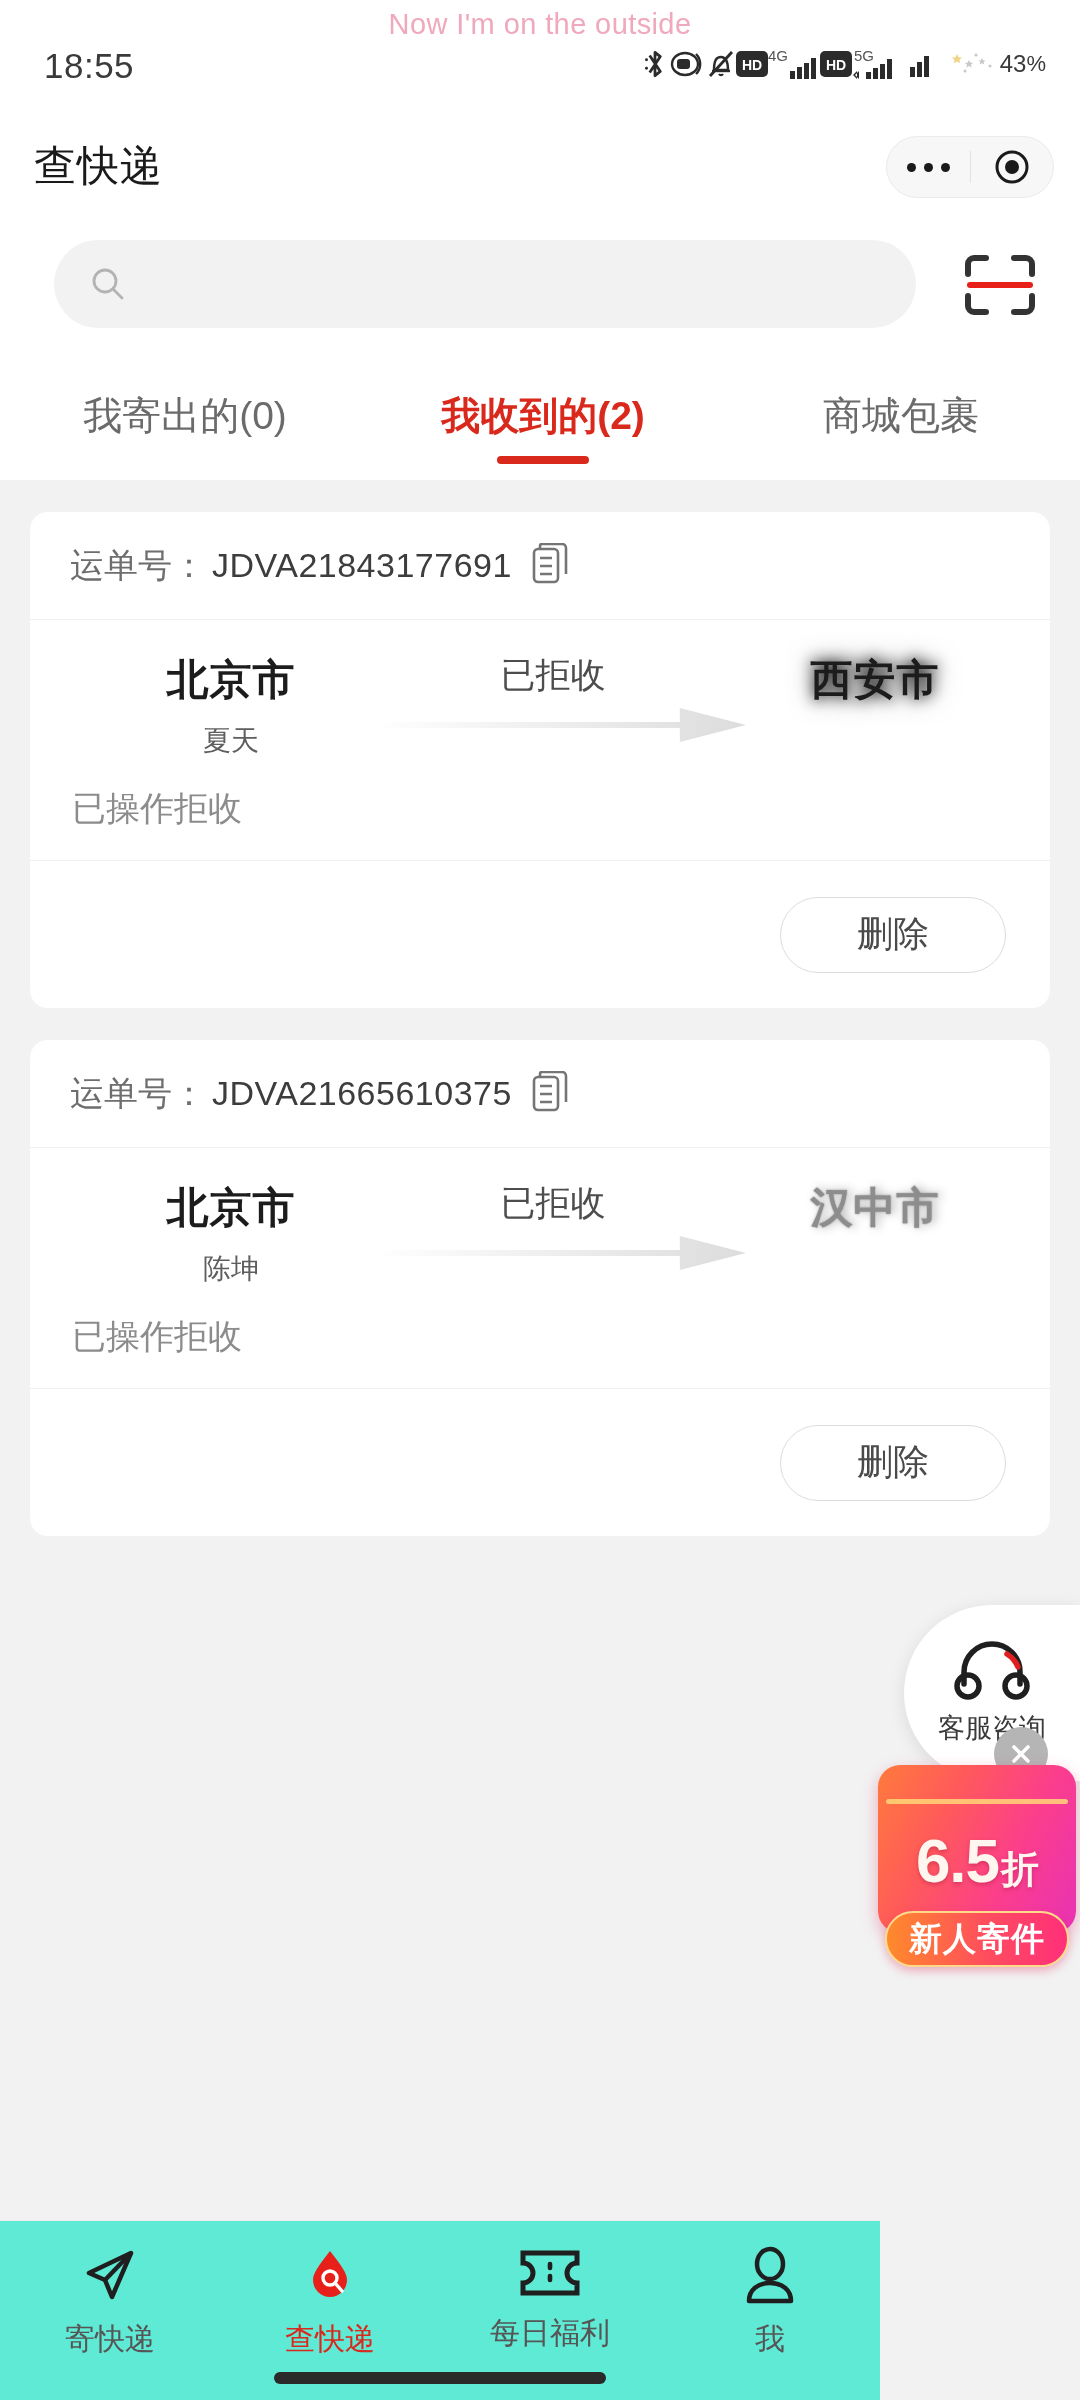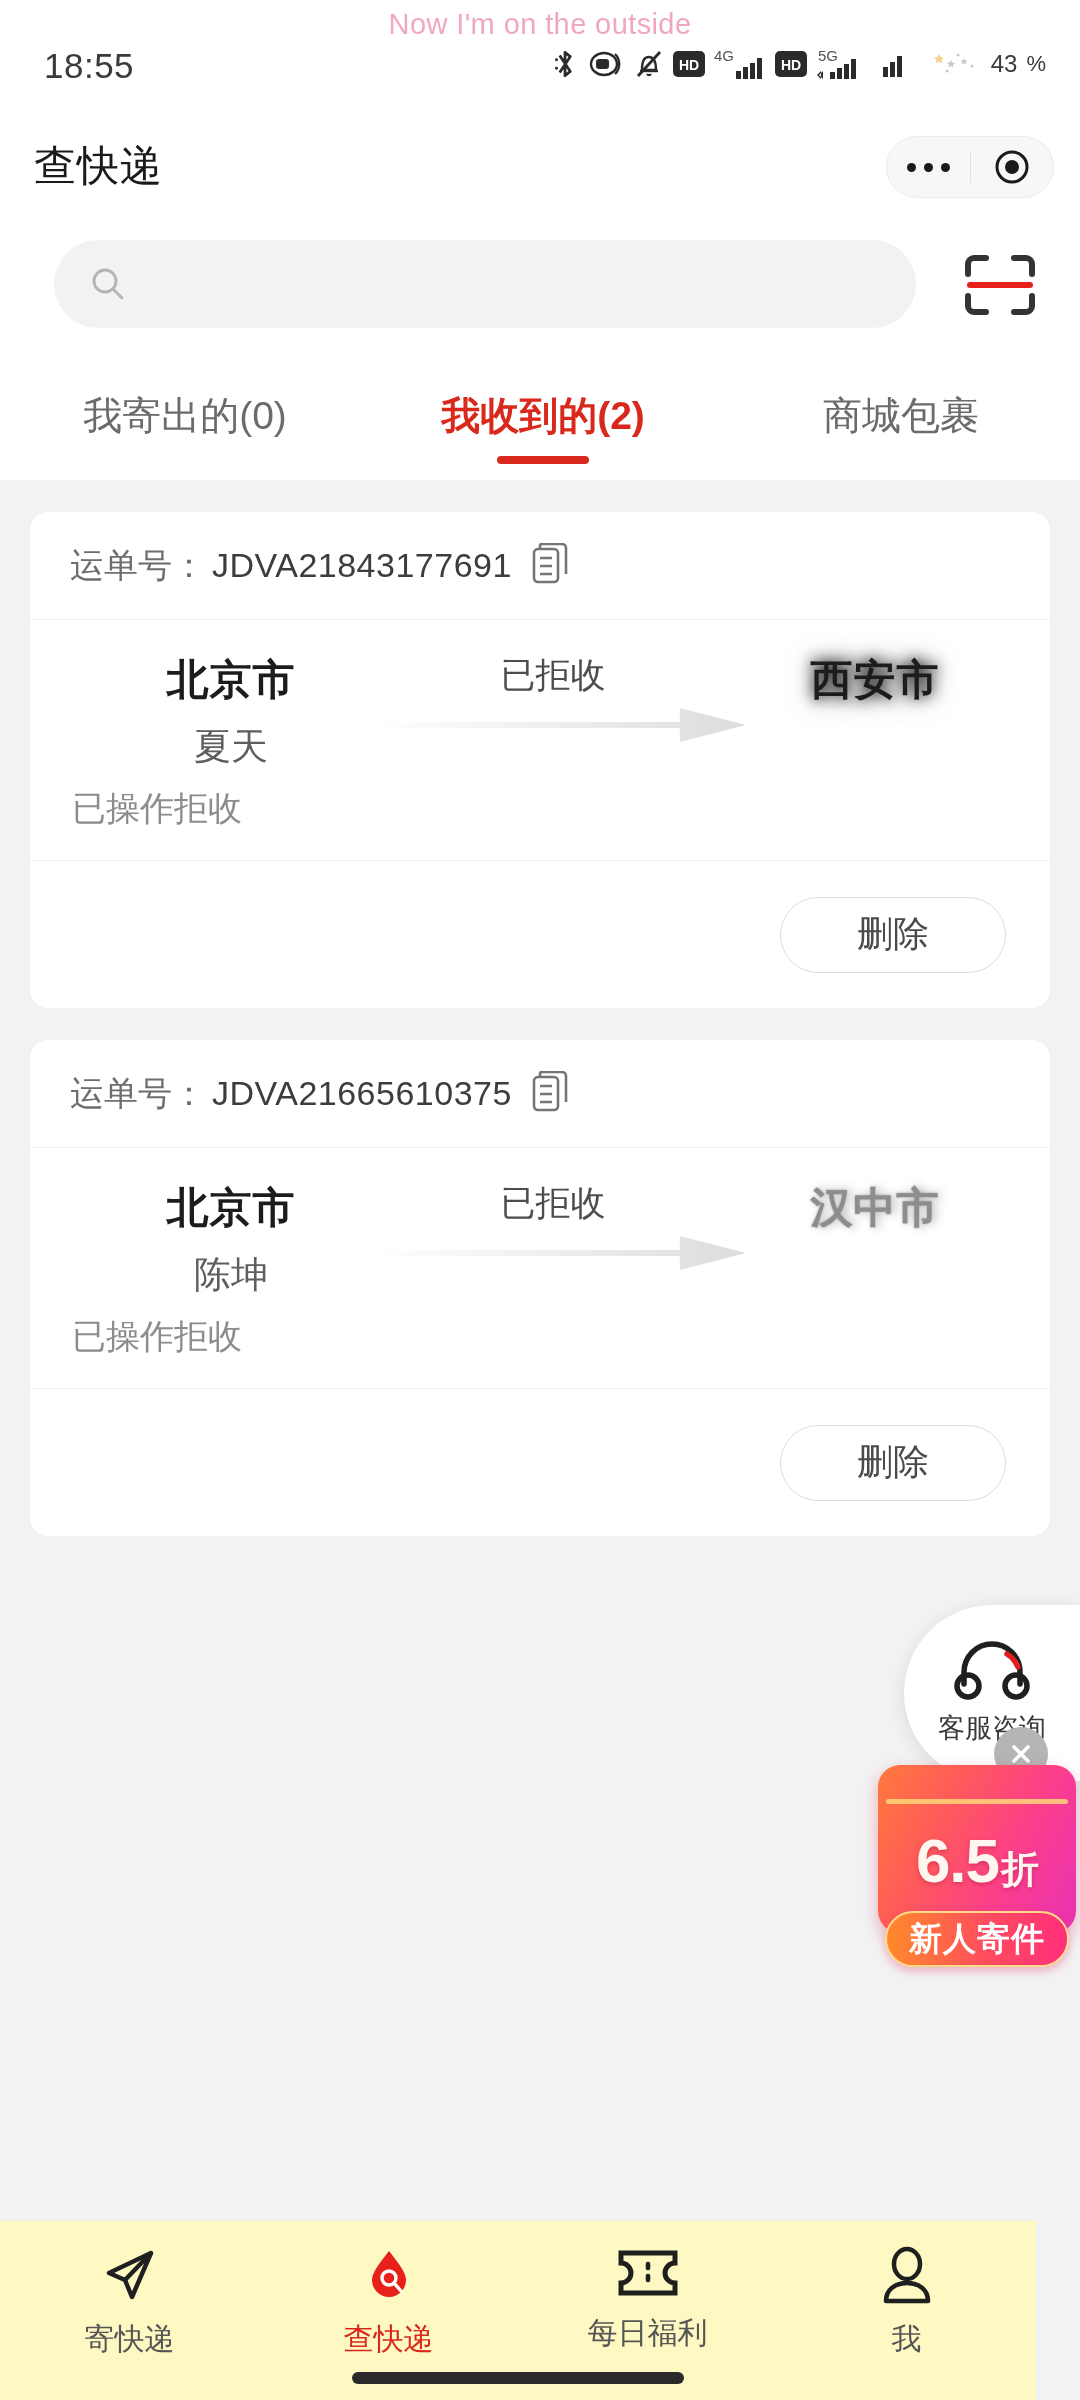--- a/index.html
+++ b/index.html
@@ -19,21 +19,21 @@
   .lyric {
     position: absolute; top: 8px; left: 0; width: 1080px; text-align: center;
     color: #f0a8bc; font-size: 29px; letter-spacing: .4px;
   }
   .sb-time {
     position: absolute; left: 44px; top: 46px;
     font-size: 35px; color: #3a3a3a; letter-spacing: .5px;
   }
   .sb-icons {
     position: absolute; right: 34px; top: 44px;
-    display: flex; align-items: center; gap: 9px; height: 40px;
+    display: flex; align-items: center; height: 40px;
   }
   .sb-icons svg { display: block; }
   .batt-pct { font-size: 24px; color: #3a3a3a; margin-left: 2px; }
   .batt-unit { font-size: 22px; color: #3a3a3a; }
 
   
   .titlebar {
     position: absolute; top: 118px; left: 0; width: 1080px; height: 98px;
     background: #ffffff;
   }
@@ -96,21 +96,21 @@
   .wb-no { font-size: 34px; color: #3d3d3d; margin-left: 6px; letter-spacing: .5px; }
   .copy-icon { margin-left: 20px; }
 
   .route {
     position: relative; height: 160px; display: flex; align-items: flex-start;
     padding: 32px 40px 0 40px;
   }
   .route-col { width: 270px; text-align: center; }
   .route-col.from { margin-left: 26px; }
   .route-city { font-size: 42px; font-weight: bold; color: #1c1c1c; letter-spacing: 1px; }
-  .route-name { font-size: 37px; color: #5e5e5e; margin-top: 14px; }
+  .route-name { font-size: 28px; color: #5e5e5e; margin-top: 14px; }
   .route-mid { flex: 1; text-align: center; position: relative; }
   .route-status { font-size: 35px; color: #4d4d4d; }
   .arrow {
     position: absolute; left: 6px; top: 56px; width: 100%; height: 34px;
   }
   .route-col.to { position: relative; font-family: Liberation Serif, serif; }
   .route-col.to .route-city { position: relative; display: inline-block; }
   .blurA { text-shadow: 0 0 14px rgba(0,0,0,.95), 0 0 26px rgba(0,0,0,.55); }
   .blurB { color: #8d8d8d; text-shadow: 0 0 2px rgba(120,120,120,.9), 4px 0 10px rgba(170,170,170,.9); }
 
@@ -162,22 +162,22 @@
     position: relative; margin: -22px auto 0 auto; width: 184px; height: 56px;
     border-radius: 28px; background: linear-gradient(90deg,#ff8a2b 0%, #ff4d5e 55%, #ff2f7a 100%);
     border: 2px solid #ffd98a;
     display: flex; align-items: center; justify-content: center;
     color: #ffffff; font-weight: bold; font-size: 33px; letter-spacing: 1px;
     box-shadow: 0 4px 10px rgba(220,40,90,.35);
   }
 
   
   .bottomnav {
-    position: absolute; bottom: 0; left: 0; width: 1036px; height: 180px;
-    background: #fef9c3; border-top: 1px solid #ececec; display: flex;
+    position: absolute; bottom: 0; left: 0; width: 880px; height: 180px;
+    background: #5eead4; border-top: 1px solid #ececec; display: flex;
   }
   .nav-item {
     flex: 1; display: flex; flex-direction: column;
     align-items: center; justify-content: flex-start; padding-top: 24px;
   }
   .nav-item .nav-lbl { font-size: 30px; color: #565656; margin-top: 12px; }
   .nav-item.active .nav-lbl { color: #d9291c; }
   .home-indicator {
     position: absolute; bottom: 16px; left: 50%; transform: translateX(-50%);
     width: 332px; height: 12px; border-radius: 6px; background: #2a2a2a;

